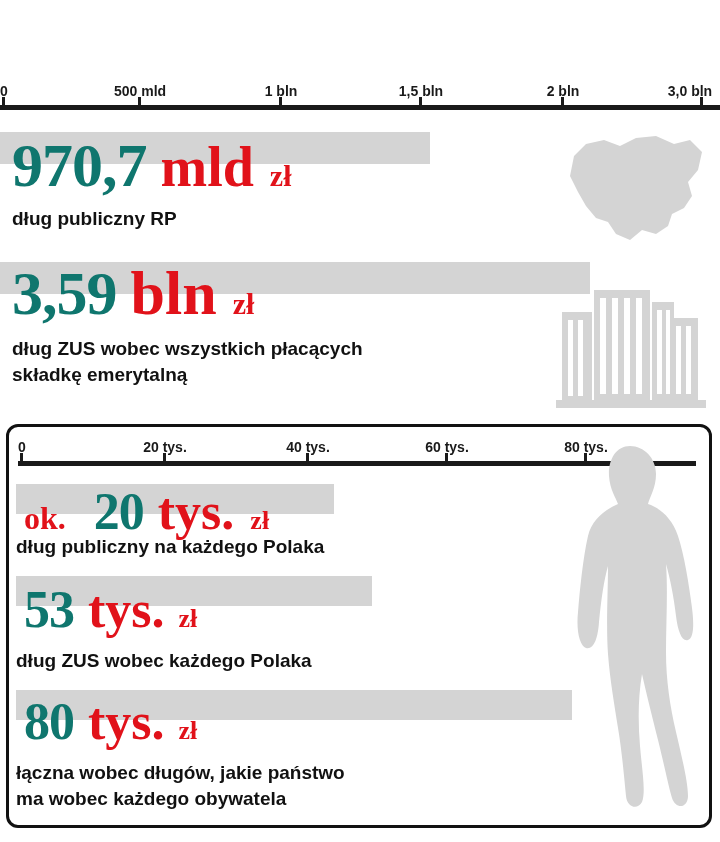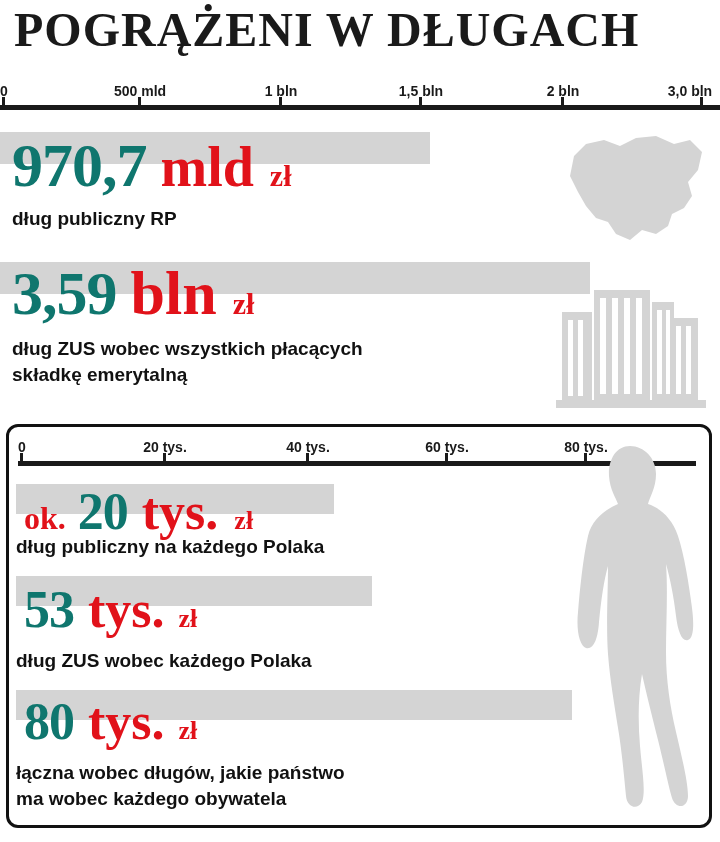--- a/index.html
+++ b/index.html
@@ -133,21 +133,20 @@
     top: 432px;
     width: 678px;
     height: 34px;
   }
 </style>
 </head>
 <body>
 
 <div id="page">
 
-  <div class="title">POGRĄŻENI W DŁUGACH</div>
 
   <div class="axis-top">
     <div class="axis-line"></div>
     <div class="axis-tick" style="left:2px;"></div>
     <div class="axis-tick" style="left:138px;"></div>
     <div class="axis-tick" style="left:279px;"></div>
     <div class="axis-tick" style="left:419px;"></div>
     <div class="axis-tick" style="left:561px;"></div>
     <div class="axis-tick" style="left:700px;"></div>
 
@@ -228,21 +227,21 @@
       C90,352 86,330 84,306 C82,282 82,258 86,234 C90,252 96,276 102,300 C108,324 112,344 116,358
       C120,370 132,368 132,356 C132,342 126,318 120,292 C114,266 110,240 110,212
       C110,184 112,150 110,124 C114,138 118,158 120,176 C122,192 126,202 132,200
       C138,198 138,184 136,168 C133,144 128,114 122,96 C116,78 104,68 92,64
       C94,56 100,48 100,34 C100,18 88,6 74,6 Z"></path>
   </svg>
 
   <div class="bar" style="left:16px; top:484px; width:318px; height:30px;"></div>
   <div class="value-row" style="left:24px; top:482px;">
     <span class="value-prefix" style="font-size:32px;">ok.</span>
-    <span class="value-num" style="font-size:52px; margin-left:8px;">20</span>
+    <span class="value-num" style="font-size:52px; margin-left:24px;">20</span>
     <span class="value-unit" style="font-size:52px; margin-left:10px;">tys.</span>
     <span class="value-unit" style="font-size:26px; margin-left:12px;">zł</span>
   </div>
   <div class="caption" style="left:16px; top:534px;">dług publiczny na każdego Polaka</div>
 
   <div class="bar" style="left:16px; top:576px; width:356px; height:30px;"></div>
   <div class="value-row" style="left:24px; top:580px;">
     <span class="value-num" style="font-size:52px;">53</span>
     <span class="value-unit" style="font-size:52px; margin-left:10px;">tys.</span>
     <span class="value-unit" style="font-size:26px; margin-left:10px;">zł</span>

